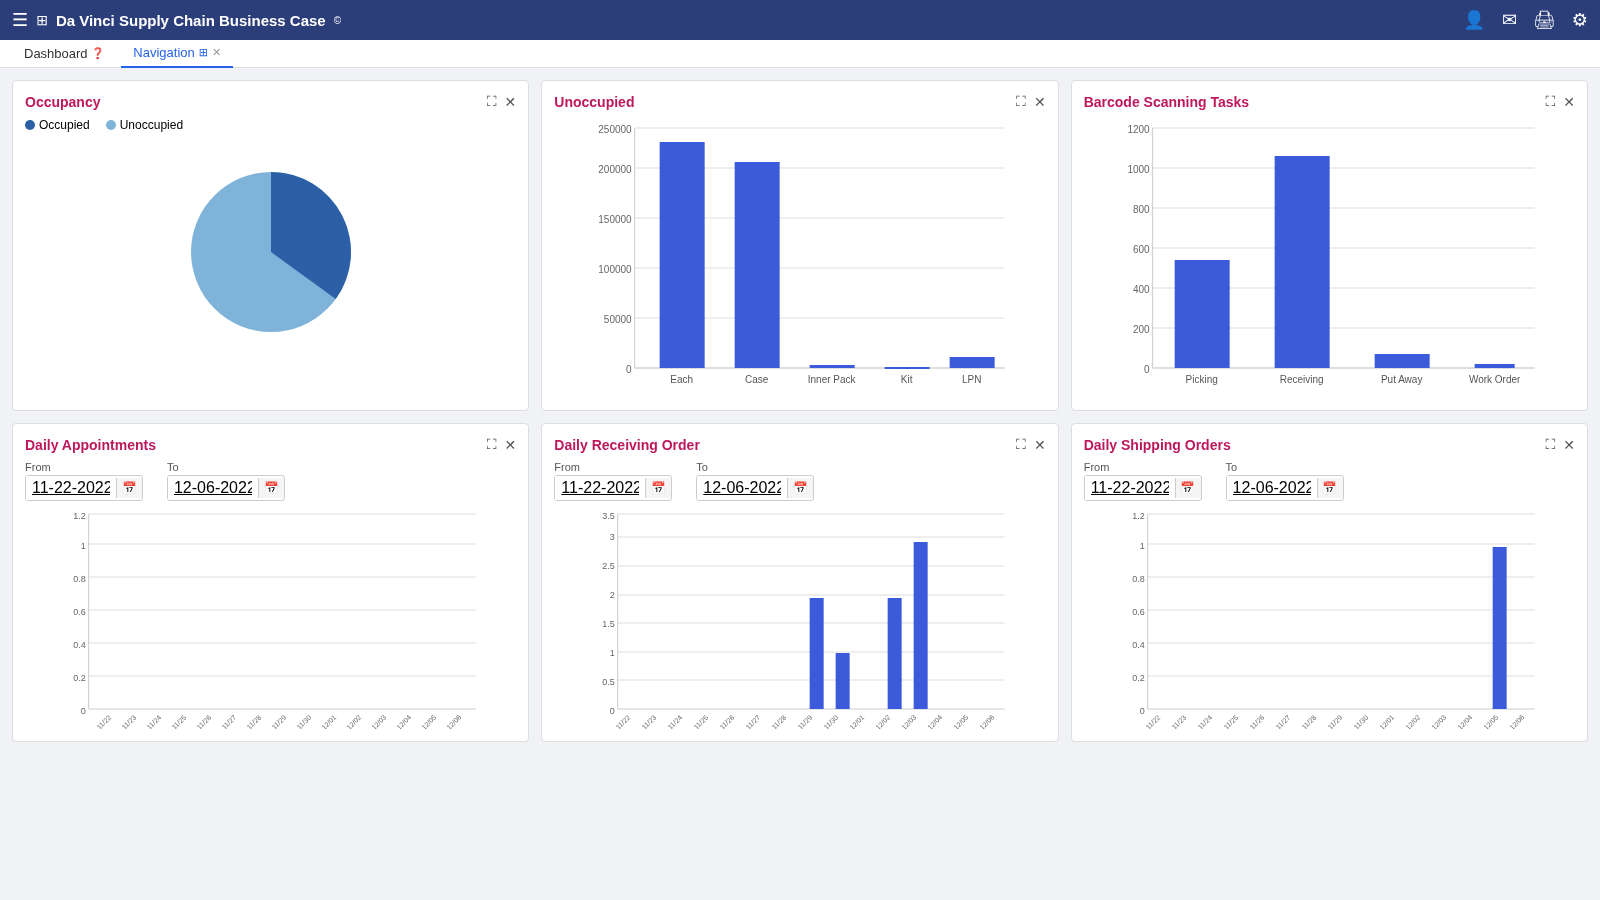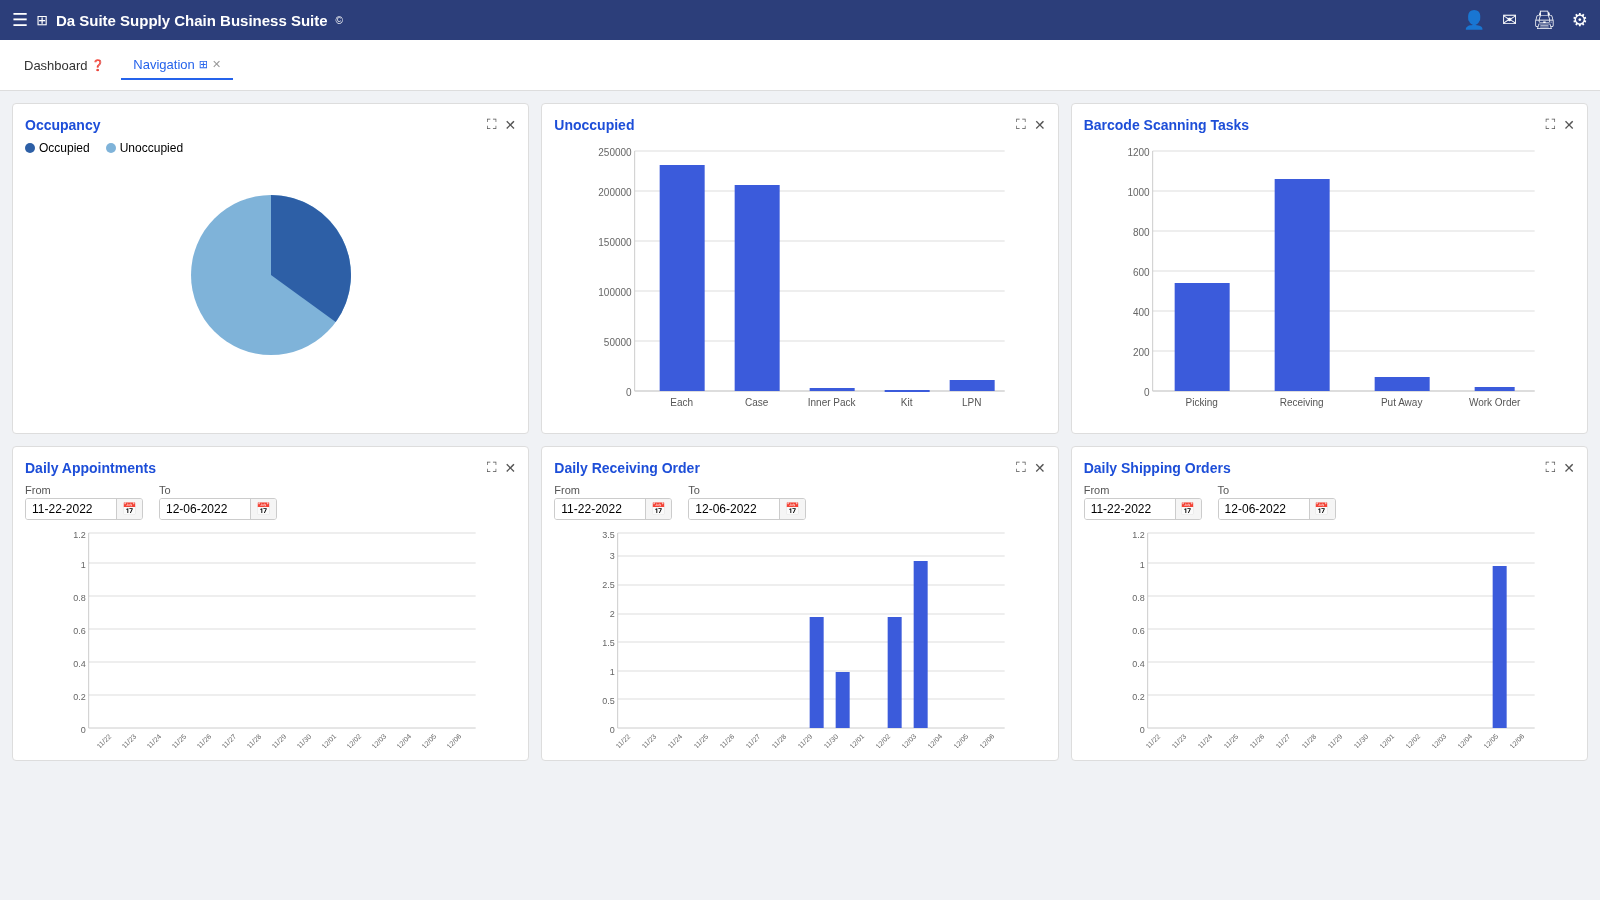--- a/index.html
+++ b/index.html
@@ -20,21 +20,21 @@
     .header-icons { display: flex; gap: 16px; align-items: center; }
     .header-icon { color: white; font-size: 18px; cursor: pointer; }
 
     
     .tabs-bar {
       background: white;
       border-bottom: 1px solid #ddd;
       padding: 0 12px;
       display: flex;
       align-items: center;
-      height: 51px;
+      height: 28px;
       gap: 4px;
     }
     .tab {
       padding: 6px 12px;
       cursor: pointer;
       font-size: 13px;
       display: flex;
       align-items: center;
       gap: 4px;
       color: #333;
@@ -59,53 +59,53 @@
       border-radius: 4px;
       padding: 12px;
       position: relative;
     }
     .widget-header {
       display: flex;
       justify-content: space-between;
       align-items: center;
       margin-bottom: 8px;
     }
-    .widget-title { font-size: 14px; font-weight: 600; color: #1d4ed8; }
+    .widget-title { font-size: 14px; font-weight: 600; color: #be185d; }
     .widget-controls { display: flex; gap: 8px; align-items: center; }
     .widget-btn { cursor: pointer; color: #555; font-size: 14px; }
 
     
     .chart-container { width: 100%; position: relative; }
 
     
     .pie-legend { display: flex; gap: 16px; font-size: 12px; }
     .legend-item { display: flex; align-items: center; gap: 4px; }
     .legend-dot { width: 10px; height: 10px; border-radius: 50%; }
 
     
-    .date-row { display: flex; gap: 16px; margin-bottom: 8px; align-items: center; }
+    .date-row { display: flex; gap: 24px; margin-bottom: 8px; align-items: center; }
     .date-field { display: flex; flex-direction: column; gap: 2px; }
     .date-label { font-size: 11px; color: #555; }
     .date-input-wrap { display: flex; align-items: center; border: 1px solid #ccc; border-radius: 3px; overflow: hidden; }
-    .date-input { border: none; outline: none; padding: 3px 6px; font-size: 12px; width: 90px; }
+    .date-input { border: none; outline: none; padding: 3px 6px; font-size: 16px; width: 90px; text-decoration: underline; }
     .date-icon { padding: 3px 5px; background: #f5f5f5; border-left: 1px solid #ccc; cursor: pointer; color: #555; font-size: 12px; }
 
     .hamburger { font-size: 18px; cursor: pointer; }
     .grid-icon { font-size: 14px; cursor: pointer; }
 
     svg { display: block; }
   </style>
 </head>
 <body>
 
 <div class="header">
   <div class="header-left">
     <span class="hamburger">☰</span>
     <span class="grid-icon">⊞</span>
-    <span class="header-title">Da Suite Supply Chain Business Suite</span>
+    <span class="header-title">Da Vinci Supply Chain Business Case</span>
     <span style="font-size:10px;vertical-align:super;">©</span>
   </div>
   <div class="header-icons">
     <span class="header-icon">👤</span>
     <span class="header-icon">✉</span>
     <span class="header-icon">🖨</span>
     <span class="header-icon">⚙</span>
   </div>
 </div>
 

